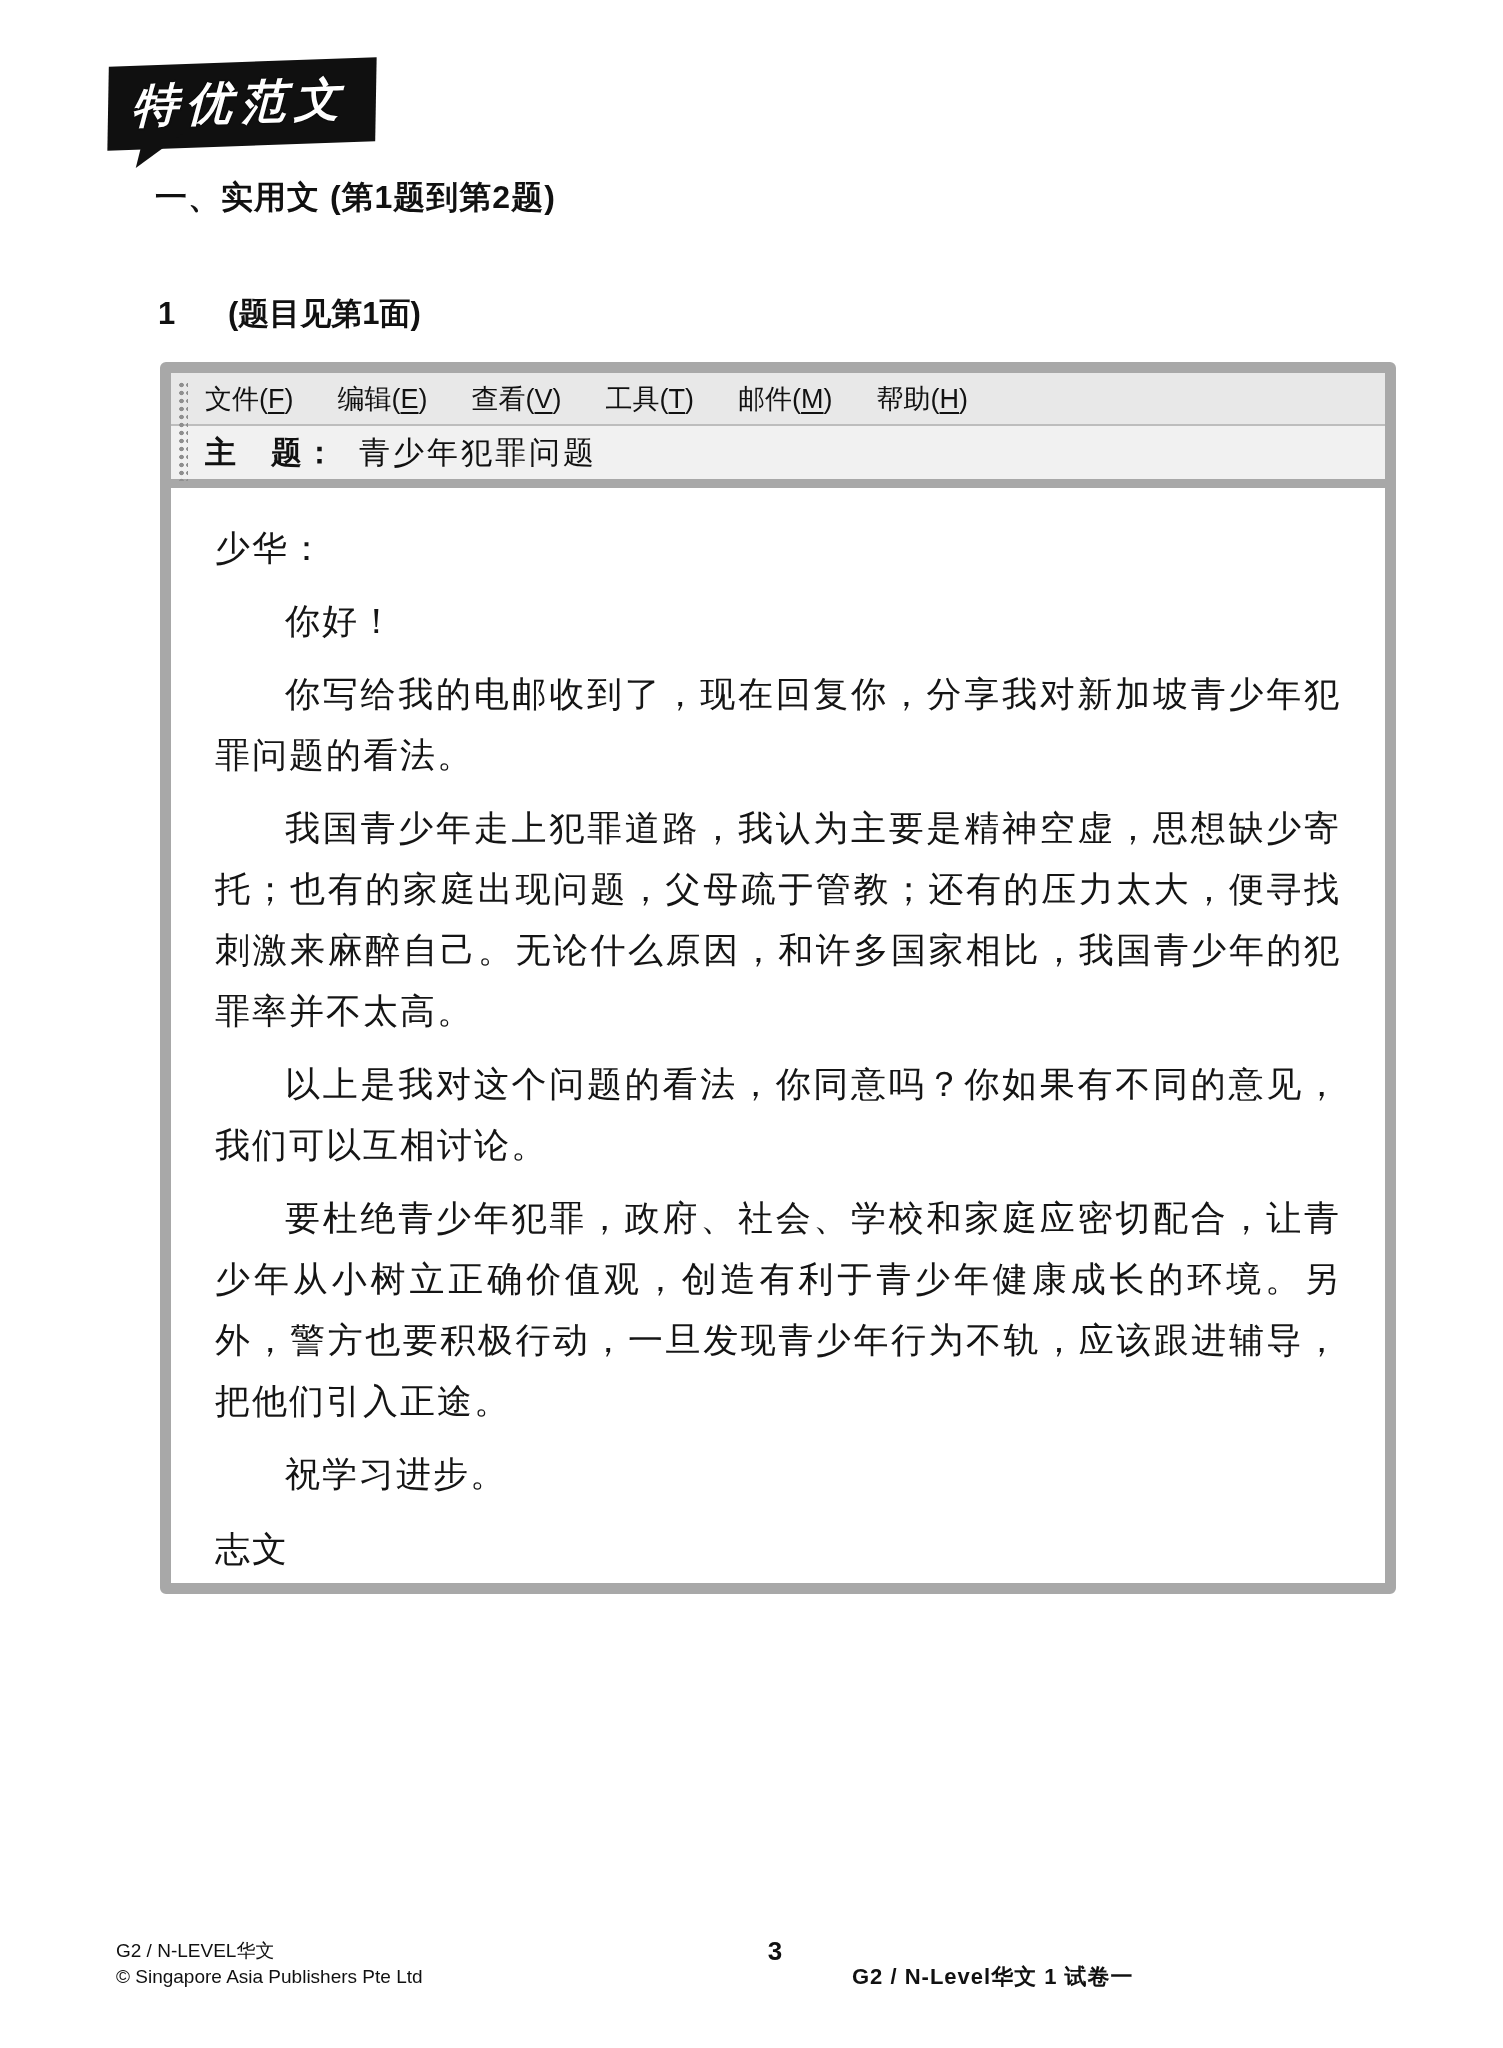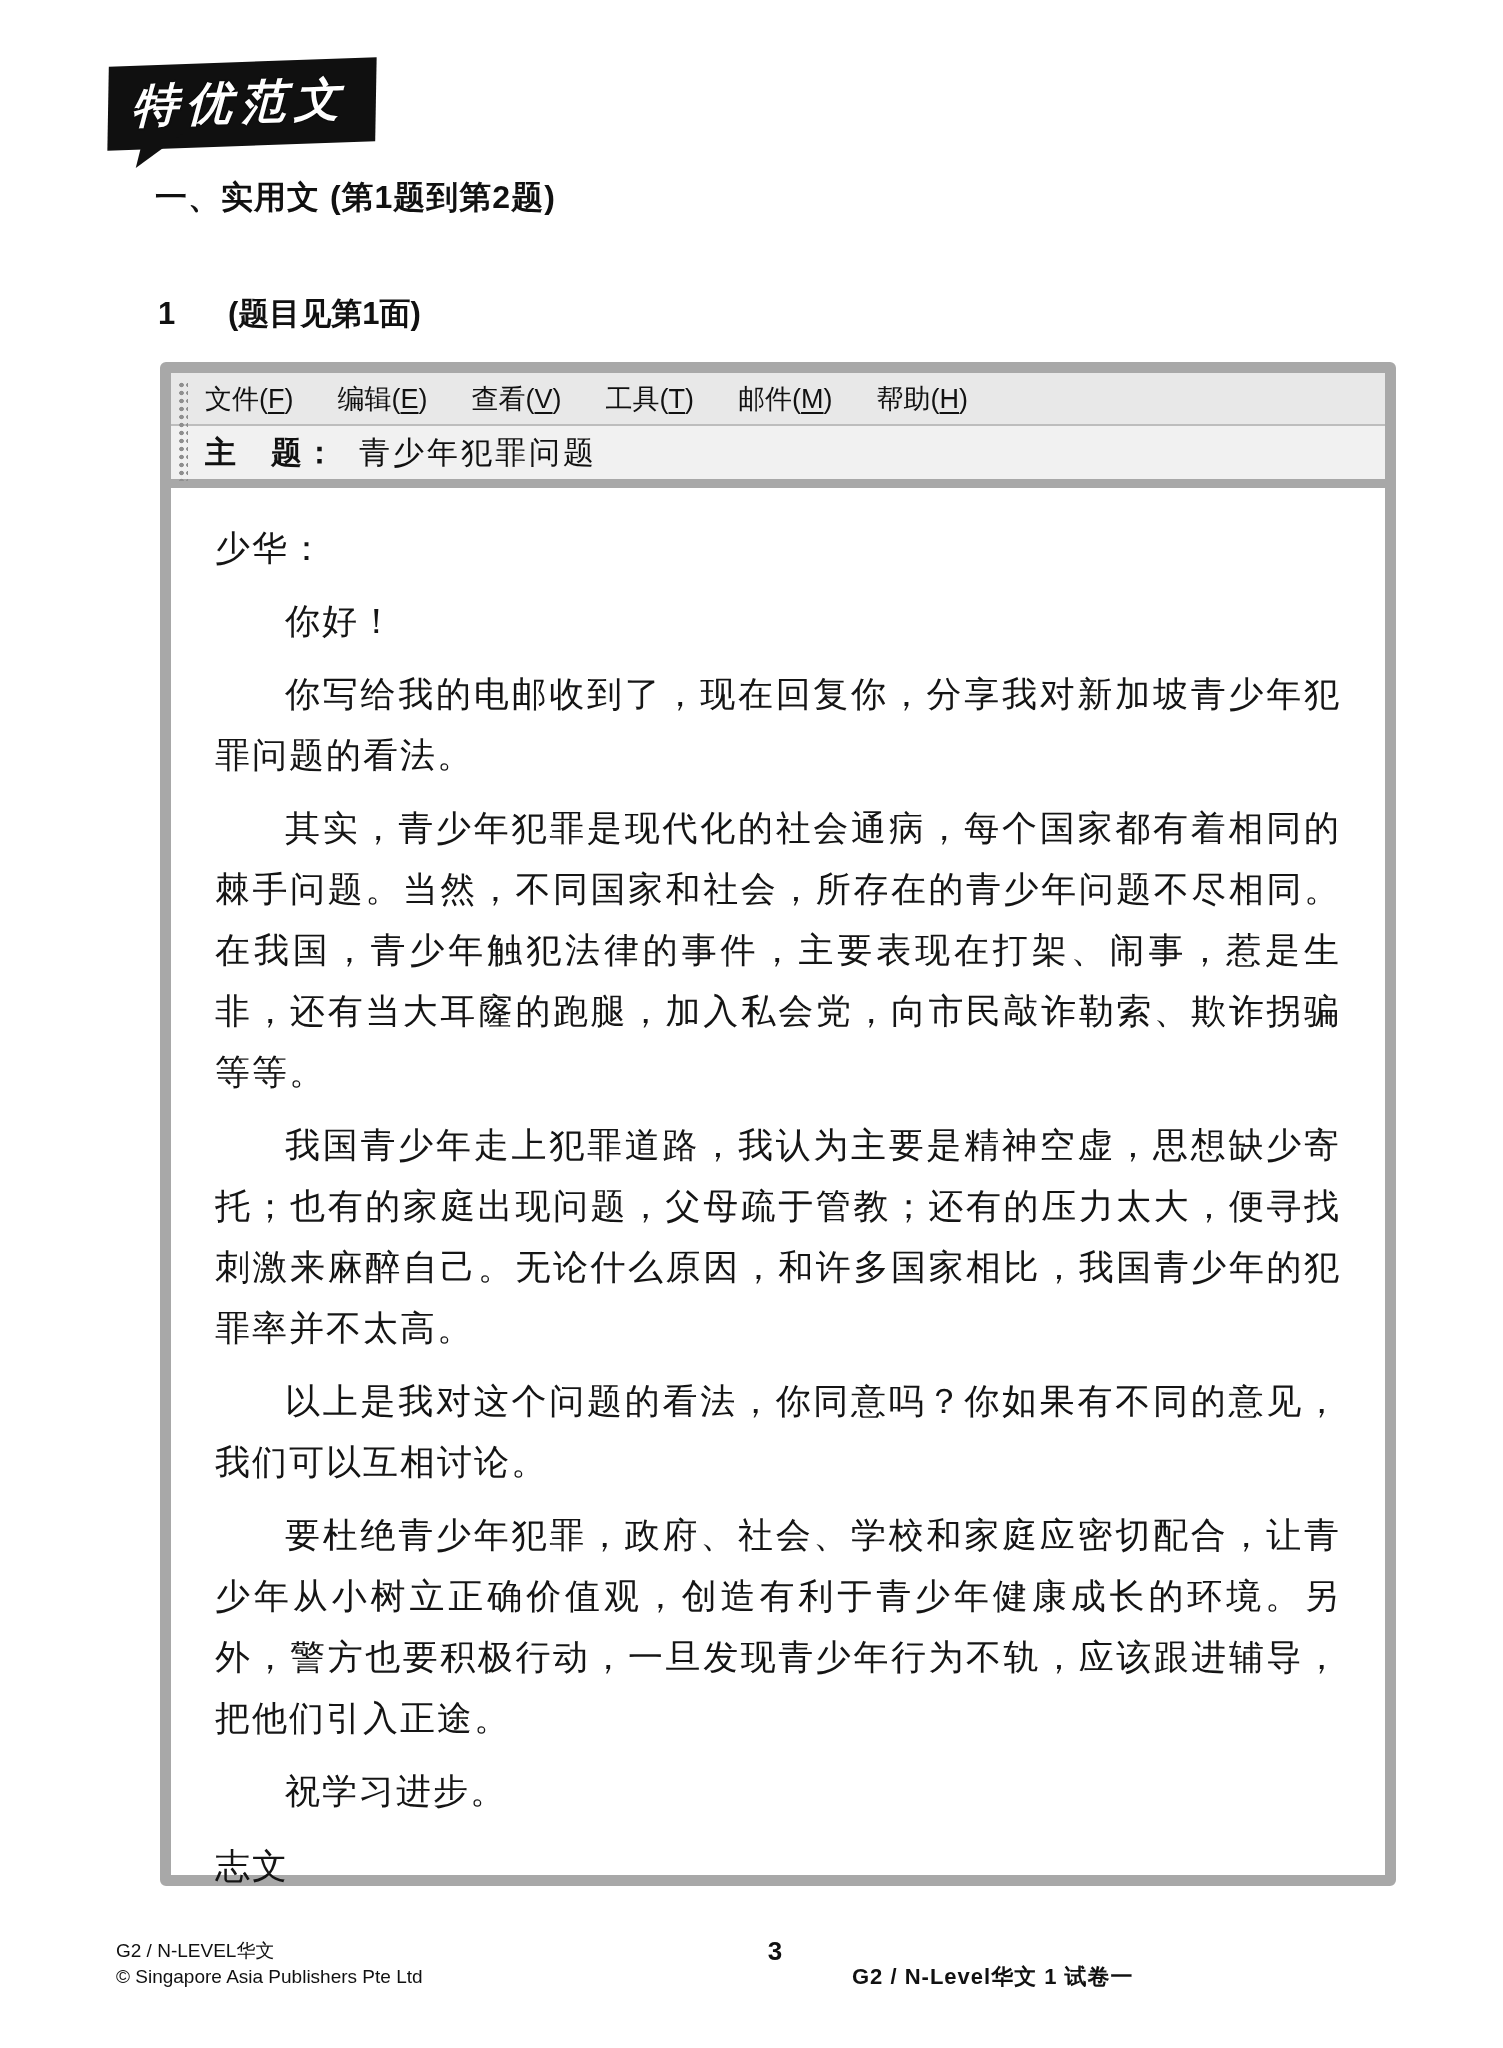--- a/index.html
+++ b/index.html
@@ -56,21 +56,21 @@
   }
   .question-line .qnum { display: inline-block; }
   .question-line .qnote { display: inline-block; margin-left: 44px; }
 
   
   .email-window {
     position: absolute;
     left: 160px;
     top: 362px;
     width: 1236px;
-    height: 1524px;
+    height: 1232px;
     border: 11px solid #a8a8a8;
     border-radius: 6px;
     background: #ffffff;
   }
   .window-top { position: relative; }
   .drag-handle {
     position: absolute;
     left: 7px;
     top: 8px;
     width: 10px;
@@ -189,21 +189,20 @@
         <span class="subject-value">青少年犯罪问题</span>
       </div>
     </div>
 
     <div class="email-body">
       <p class="salutation">少华：</p>
       <div>
 
       <p class="para">你好！</p>
           <p class="para">你写给我的电邮收到了，现在回复你，分享我对新加坡青少年犯罪问题的看法。</p>
-          <p class="para">其实，青少年犯罪是现代化的社会通病，每个国家都有着相同的棘手问题。当然，不同国家和社会，所存在的青少年问题不尽相同。在我国，青少年触犯法律的事件，主要表现在打架、闹事，惹是生非，还有当大耳窿的跑腿，加入私会党，向市民敲诈勒索、欺诈拐骗等等。</p>
           <p class="para">我国青少年走上犯罪道路，我认为主要是精神空虚，思想缺少寄托；也有的家庭出现问题，父母疏于管教；还有的压力太大，便寻找刺激来麻醉自己。无论什么原因，和许多国家相比，我国青少年的犯罪率并不太高。</p>
           <p class="para">以上是我对这个问题的看法，你同意吗？你如果有不同的意见，我们可以互相讨论。</p>
           <p class="para">要杜绝青少年犯罪，政府、社会、学校和家庭应密切配合，让青少年从小树立正确价值观，创造有利于青少年健康成长的环境。另外，警方也要积极行动，一旦发现青少年行为不轨，应该跟进辅导，把他们引入正途。</p>
           <p class="para">祝学习进步。</p>
         </div>
       <p class="signature">志文</p>
     </div>
   </div>
 
   <div class="footer-left">

